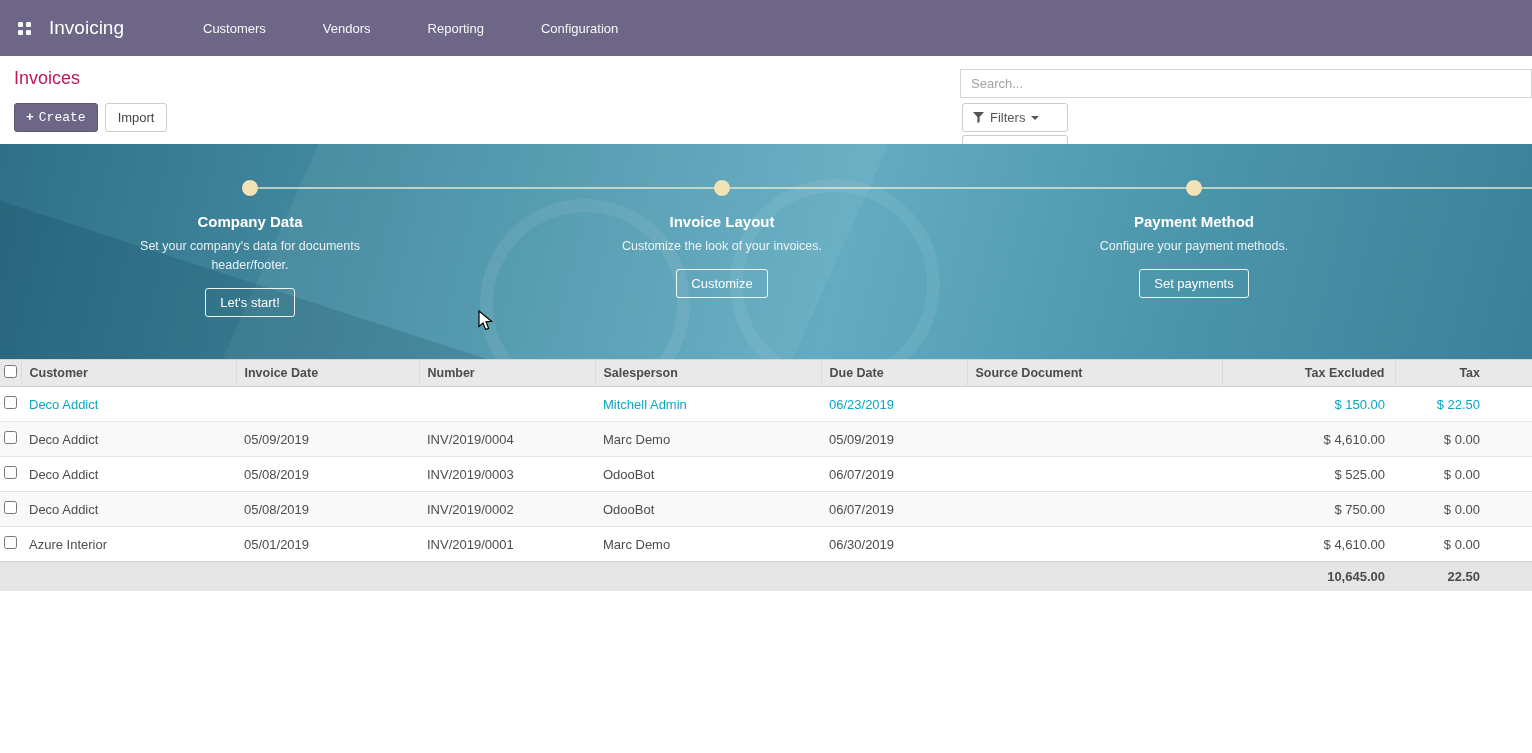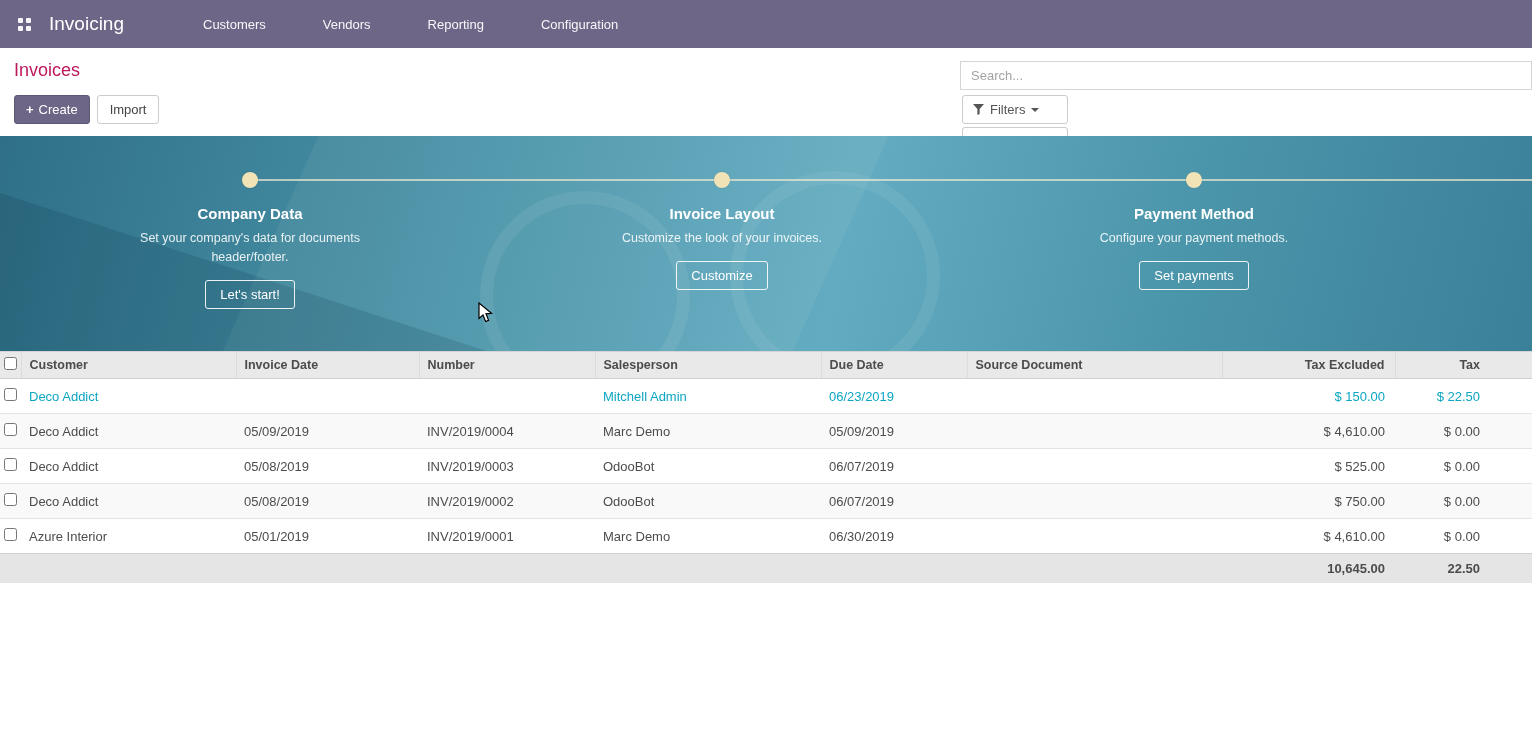--- a/index.html
+++ b/index.html
@@ -11,41 +11,41 @@
     --step-dot:#f1e3b5;
   }
   *{box-sizing:border-box;margin:0;padding:0;}
   body{
     width:1532px;height:753px;overflow:hidden;position:relative;
     background:#fff;font-family:"Liberation Sans",sans-serif;color:#4c4c4c;
   }
 
   
   .navbar{
-    height:48px;background:var(--navbar-bg);color:#fff;
+    height:56px;background:var(--navbar-bg);color:#fff;
     display:flex;align-items:center;padding:0 16px 0 8px;
   }
   .apps-btn{
     background:transparent;border:none;cursor:pointer;
     display:grid;grid-template-columns:5px 5px;grid-template-rows:5px 5px;gap:3px;
     margin:0 14px 0 6px;padding:4px;
   }
   .apps-btn i{background:rgba(255,255,255,0.95);display:block;border-radius:1px;}
   .app-title{font-size:19px;font-weight:400;margin-right:50px;cursor:pointer;}
   .main-menu{display:flex;align-items:center;gap:28px;}
   .main-menu a{color:rgba(255,255,255,0.95);font-size:13px;text-decoration:none;cursor:pointer;margin-left:29px;}
 
   
   .control-panel{position:relative;height:88px;background:#fff;}
   .breadcrumb{position:absolute;left:14px;top:12px;font-size:18px;color:#be185d;}
   .cp-buttons{position:absolute;left:14px;top:47px;display:flex;gap:7px;}
   .btn-primary{
     background:var(--primary-button);border:1px solid #5c5678;color:#fff;
     font-size:13px;padding:6px 11px;border-radius:3px;cursor:pointer;
-    display:flex;align-items:center;font-family:Liberation Sans, sans-serif;
+    display:flex;align-items:center;font-family:Liberation Mono, monospace;
   }
   [data-name="plus-icon"]::before{content:"+";font-weight:bold;margin-right:5px;font-size:13px;}
   .btn-secondary{
     background:#fff;border:1px solid #ccc;color:#444;
     font-size:13px;padding:6px 12px;border-radius:3px;cursor:pointer;font-family:inherit;
   }
   .search-input{
     position:absolute;right:0;top:13px;width:572px;height:29px;
     border:1px solid #d5d5d5;padding:0 10px;font-size:13px;color:#555;
     font-family:inherit;outline:none;

